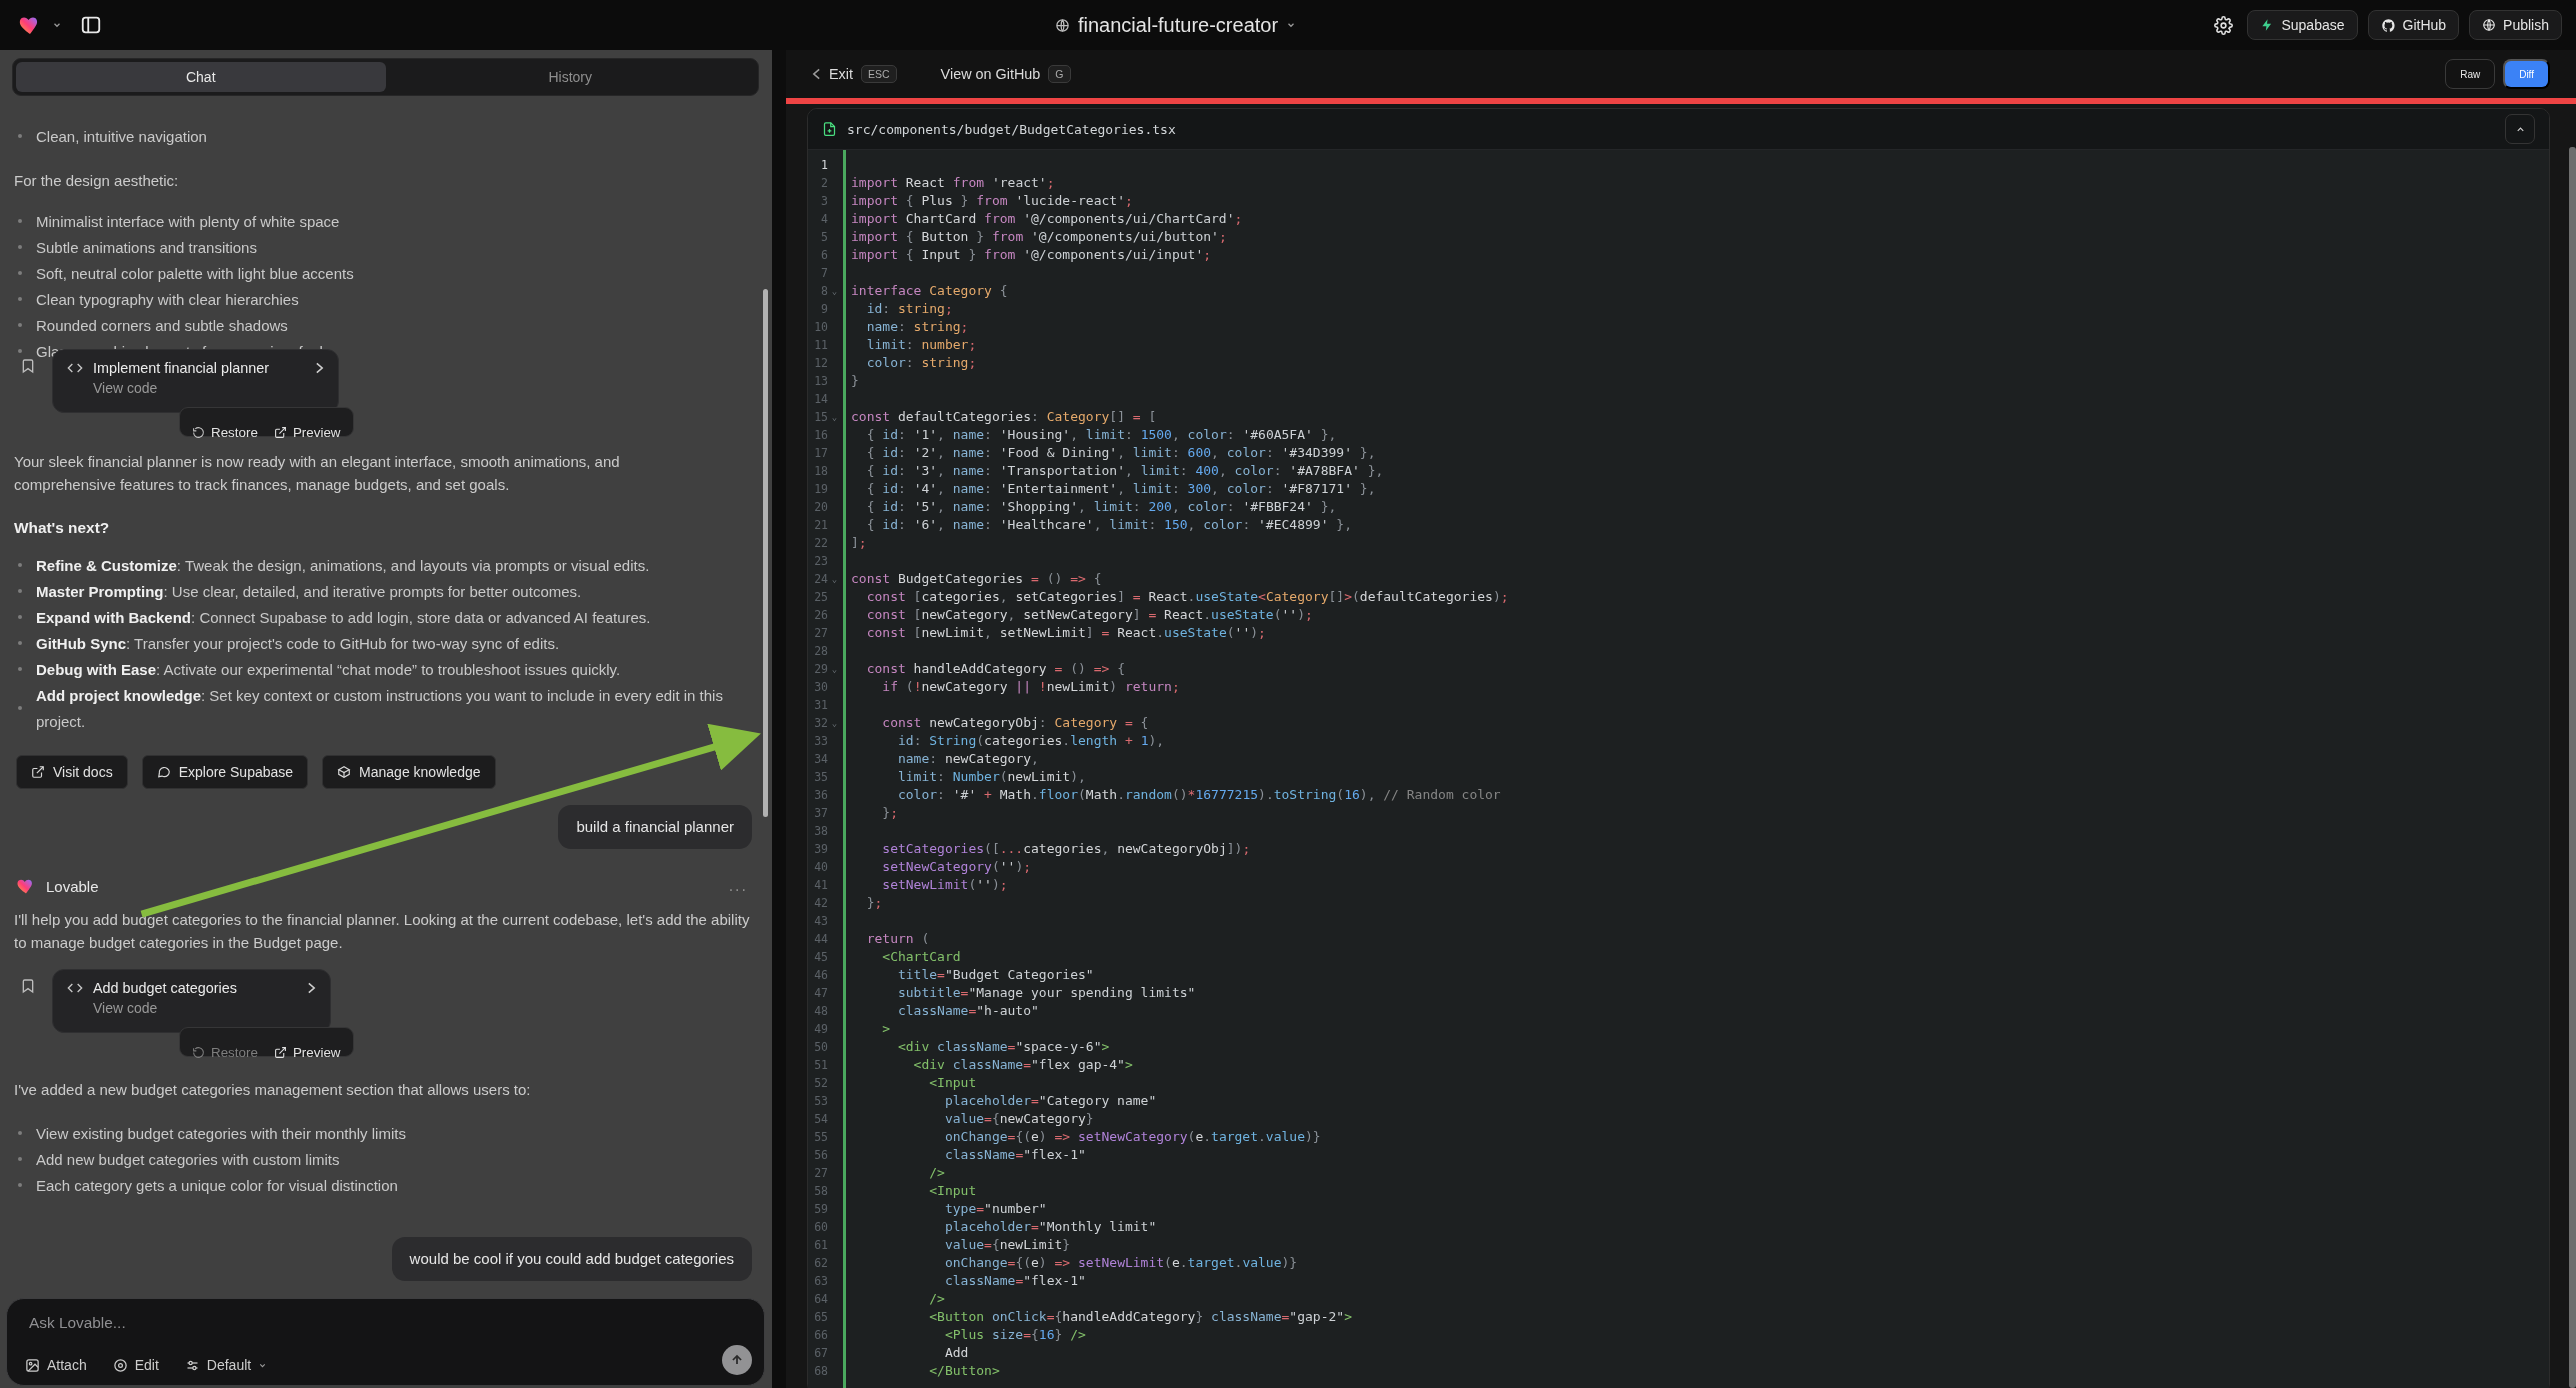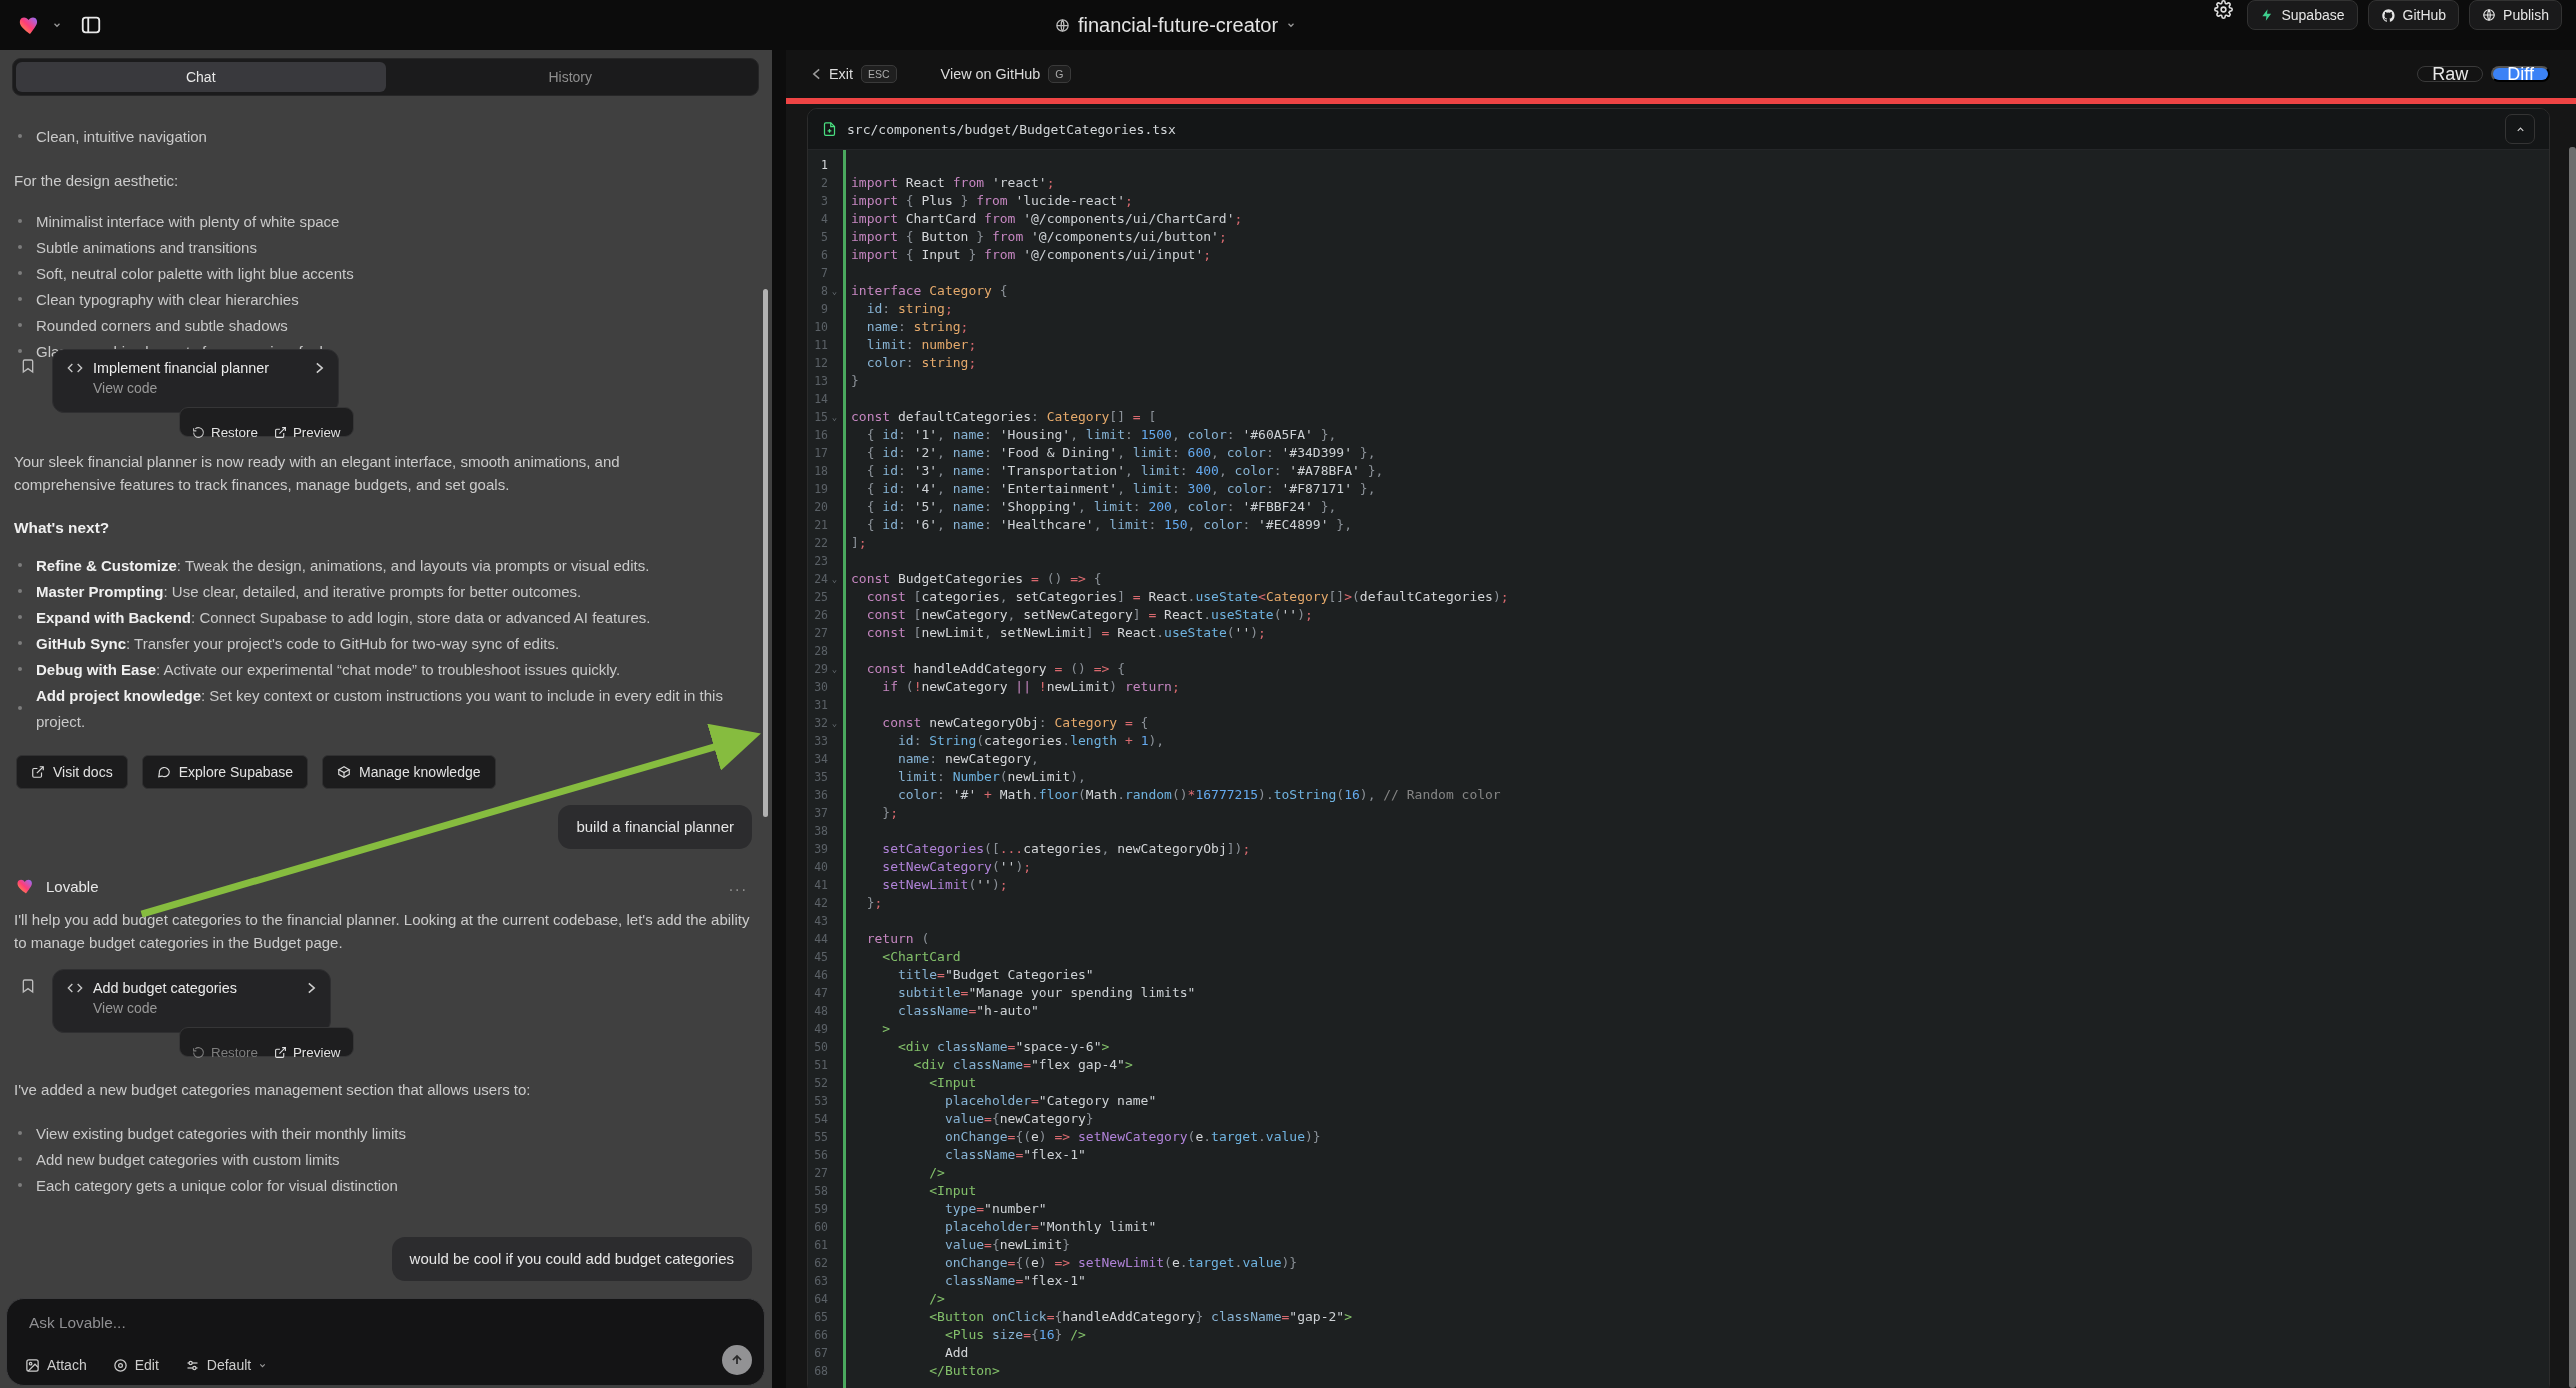--- a/index.html
+++ b/index.html
@@ -7,21 +7,21 @@
        font-family:"Liberation Sans",sans-serif;color:#cbcbcb;background:#0d0d0d;}
   .ic{display:inline-block;vertical-align:middle;flex:none;}
   svg{display:block;}
   b{color:#f0f0f0;font-weight:bold;}
 
   
   #topbar{position:absolute;left:0;top:0;width:2576px;height:50px;background:#0c0c0c;
           display:flex;align-items:center;}
   .tb-left{display:flex;align-items:center;gap:10px;padding-left:18px;}
   .tb-center{position:absolute;left:1055px;top:0;height:50px;display:flex;align-items:center;gap:8px;color:#e4e4e4;font-size:20px;}
-  .tb-right{position:absolute;right:14px;top:0;height:50px;display:flex;align-items:flex-start;gap:10px;}
+  .tb-right{position:absolute;right:14px;top:0;height:50px;display:flex;align-items:center;gap:10px;}
   .tb-btn{display:flex;align-items:center;gap:7px;height:30px;padding:0 12px;border:1px solid #323232;
           border-radius:8px;background:#1a1a1b;color:#e6e6e6;font-size:14px;cursor:pointer;}
   .ghost{border:none;background:transparent;padding:0 4px;color:#d9d9d9;}
 
   
   #chat{position:absolute;left:0;top:50px;width:772px;height:1338px;background:#404040;}
   #tabs{position:absolute;left:12px;top:8px;width:747px;height:38px;background:#1b1b1c;border:1px solid #262627;
         border-radius:9px;display:flex;padding:3px;box-sizing:border-box;}
   .tab{flex:1;display:flex;align-items:center;justify-content:center;font-size:14px;color:#8f8f8f;
        border-radius:6px;cursor:pointer;}
@@ -71,21 +71,21 @@
             background:#929294;display:flex;align-items:center;justify-content:center;cursor:pointer;}
 
   
   #codepanel{position:absolute;left:786px;top:50px;width:1790px;height:1338px;background:#161616;}
   #code-header{position:absolute;left:0;top:0;right:0;height:48px;border-bottom:6px solid #ef4444;
                display:flex;align-items:center;background:#131313;}
   .ch-left{display:flex;align-items:center;gap:8px;padding-left:26px;color:#dcdcdc;font-size:14.4px;}
   .kbd{display:inline-block;padding:2px 6px;border:1px solid #3a3a3a;border-radius:5px;background:#1f1f1f;
        color:#ababab;font-size:10.5px;line-height:12px;}
   .ch-right{margin-left:auto;display:flex;gap:8px;padding-right:26px;}
-  .hbtn{height:16px;padding:0 14px;display:flex;align-items:center;border-radius:8px;font-size:18px;cursor:pointer;}
+  .hbtn{height:30px;padding:0 14px;display:flex;align-items:center;border-radius:8px;font-size:10px;cursor:pointer;}
   .hbtn.raw{border:1px solid #3a3a3a;color:#e8e8e8;background:transparent;}
   .hbtn.diff{background:#3b82f6;color:#ffffff;}
 
   #code-card{position:absolute;left:21px;right:26px;top:58px;bottom:-6px;border:1px solid #2c2c2c;
              border-radius:10px;background:#131516;overflow:hidden;}
   #path-row{height:40px;display:flex;align-items:center;gap:10px;padding:0 14px;background:#141617;
             border-bottom:1px solid #242628;}
   #path-row .path{font-family:"DejaVu Sans Mono",monospace;font-size:13px;color:#d2d6d9;}
   #collapse-btn{margin-left:auto;width:28px;height:28px;border:1px solid #343434;border-radius:7px;
                 display:flex;align-items:center;justify-content:center;color:#cfcfcf;cursor:pointer;}

